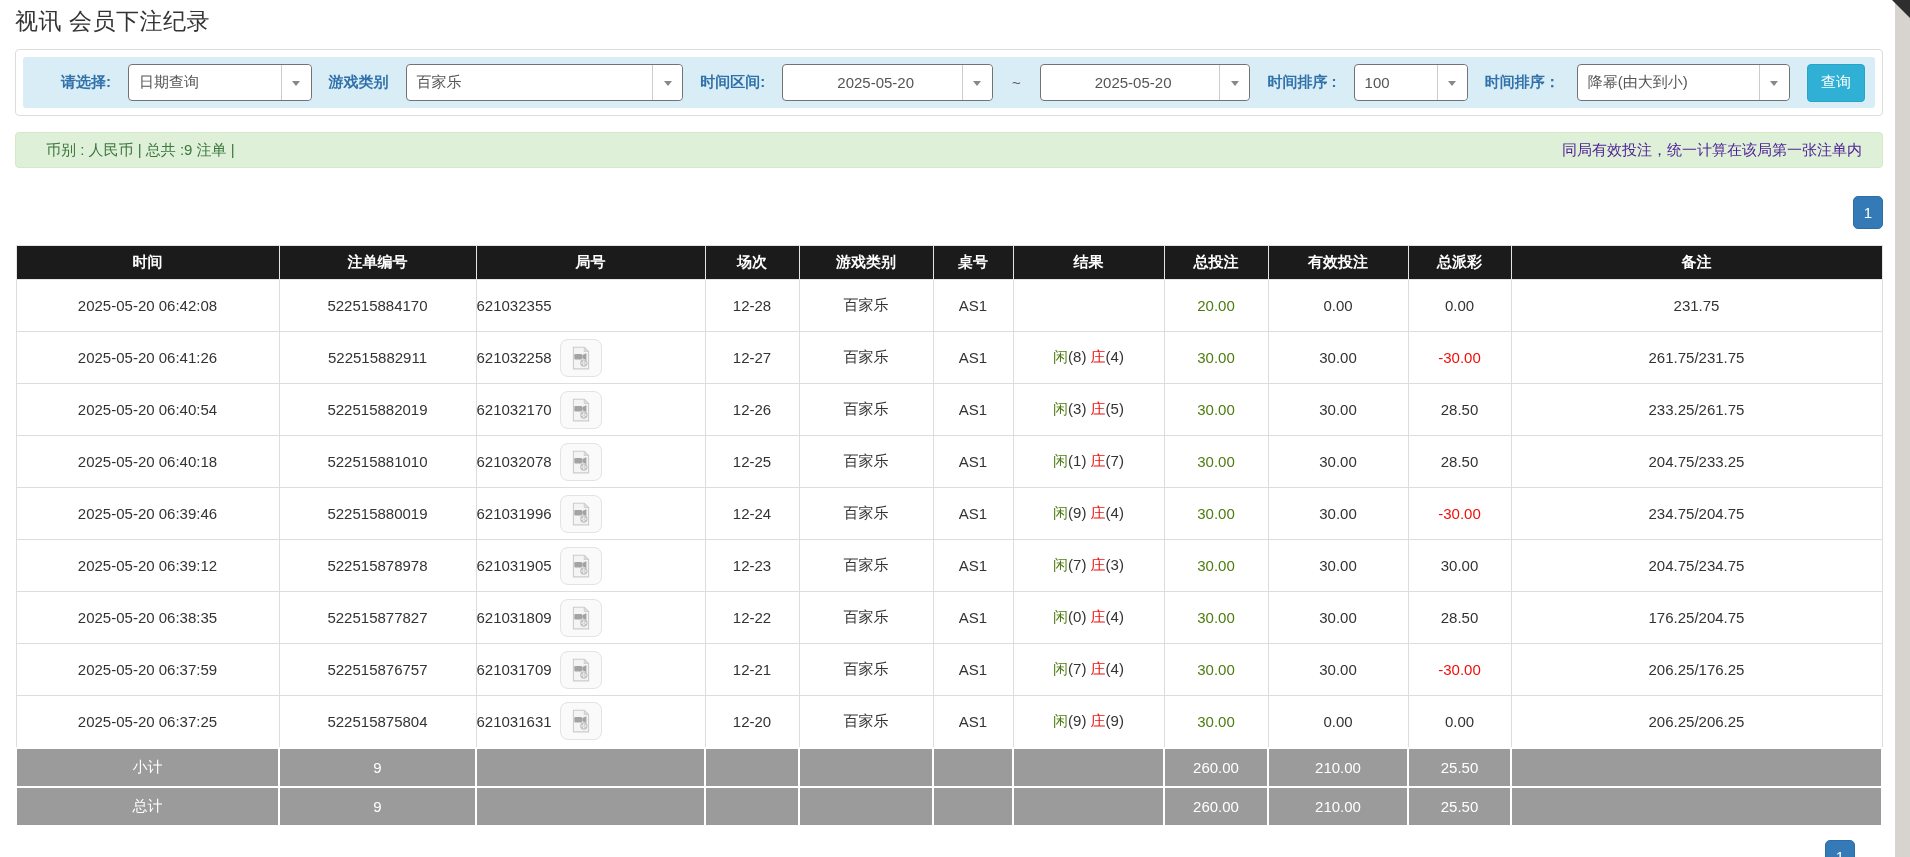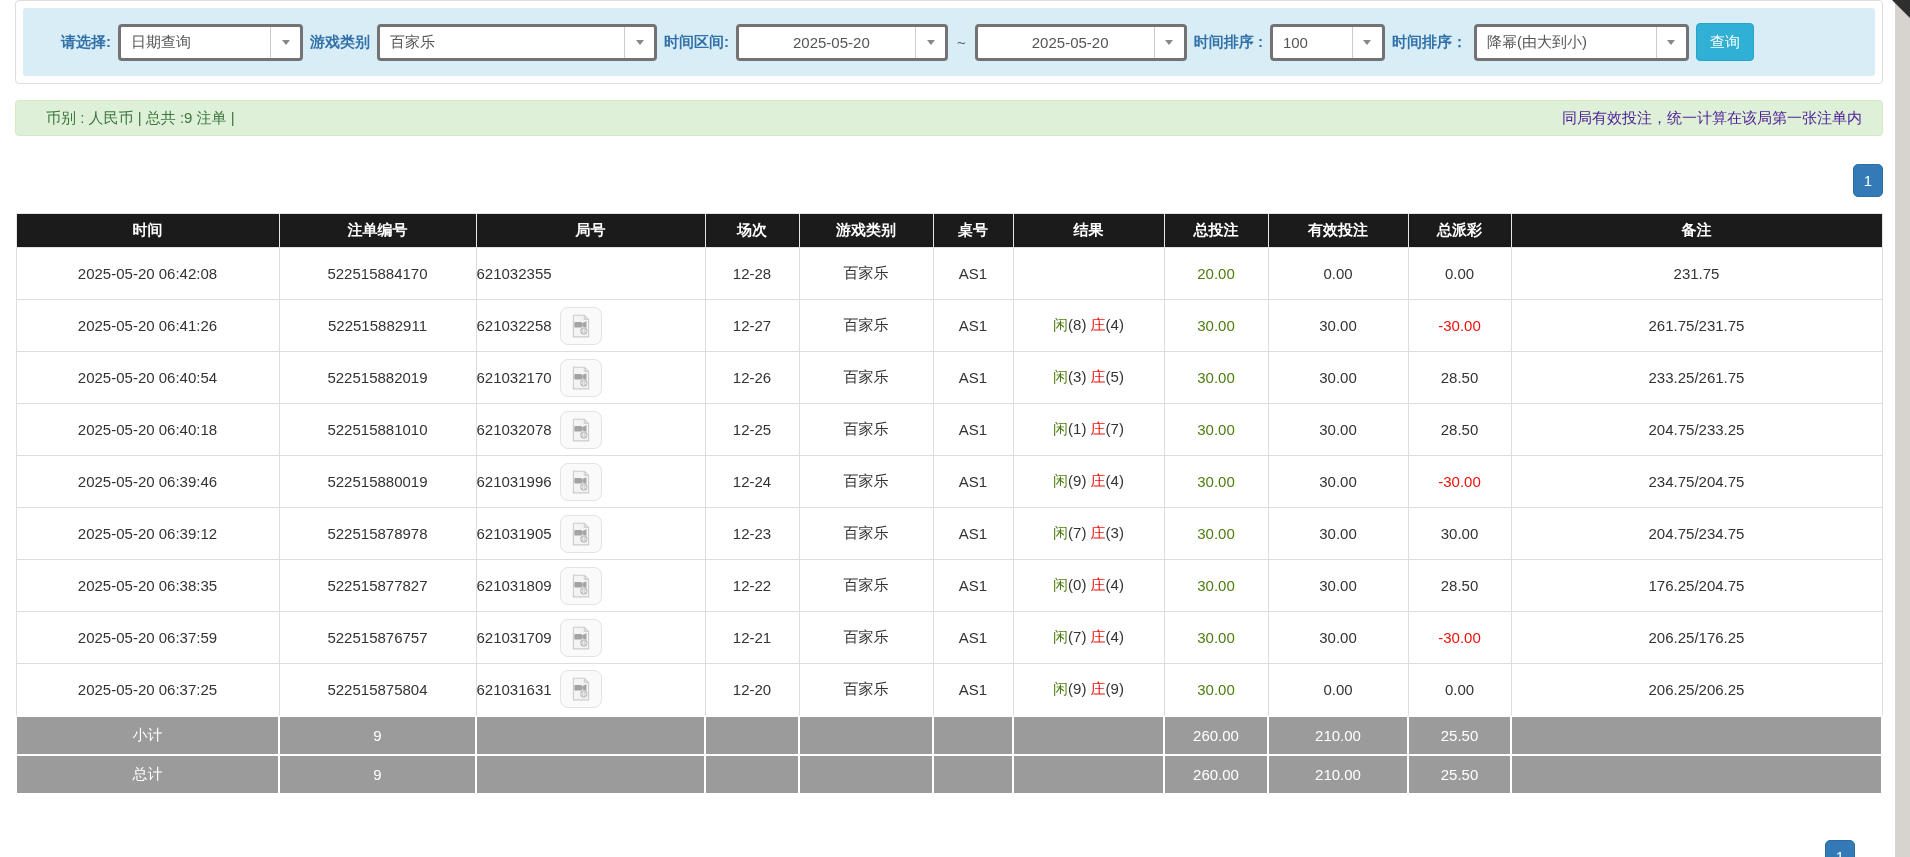--- a/index.html
+++ b/index.html
@@ -15,28 +15,28 @@
   .page-title {
     font-size:23px; font-weight:500; color:#333;
     padding:6px 0 12px 0; letter-spacing:0.5px;
   }
 
   
   .filter-outer {
     border:1px solid #ddd; border-radius:4px; background:#fff; padding:7px;
   }
   .filter-bar {
-    background:#d9edf7; border-radius:3px; height:68px;
-    display:flex; align-items:center; padding:0 10px 0 38px; gap:7px;
+    background:#d9edf7; border-radius:3px; height:51px;
+    display:flex; align-items:center; padding:0 10px 0 38px; gap:17px;
     white-space:nowrap;
   }
   .f-label { color:#3071a9; font-weight:bold; font-size:15px; }
   .tilde { color:#555; font-size:15px; padding:0 2px; }
   .select {
-    background:#fff; border:3px solid #737373; border-radius:4px; height:37px;
+    background:#fff; border:1px solid #737373; border-radius:4px; height:37px;
     display:flex; align-items:center; font-size:15px; color:#555; cursor:pointer;
   }
   .select .sel-text { padding:0 10px; flex:1; overflow:hidden; }
   .select .sel-caret {
     width:30px; align-self:stretch; border-left:1px solid #ccc;
     display:flex; align-items:center; justify-content:center;
     background:#fff; border-radius:0 4px 4px 0;
   }
   .caret-glyph {
     width:0; height:0; border:4px solid transparent; border-top:5px solid #888;
@@ -102,20 +102,21 @@
   .corner-triangle {
     position:absolute; right:0; top:0; width:0; height:0;
     border-top:18px solid #2e2e2e; border-left:18px solid transparent; z-index:6;
   }
 </style>
 </head>
 <body>
 
 <div class="content">
 
+  <div class="page-title">视讯 会员下注纪录</div>
 
   <div class="filter-outer">
     <div class="filter-bar">
       <span class="f-label">请选择:</span>
       <div class="select w-query">
         <span class="sel-text">日期查询</span>
         <span class="sel-caret">
             <span class="caret-glyph"></span>
           </span>
       </div>

